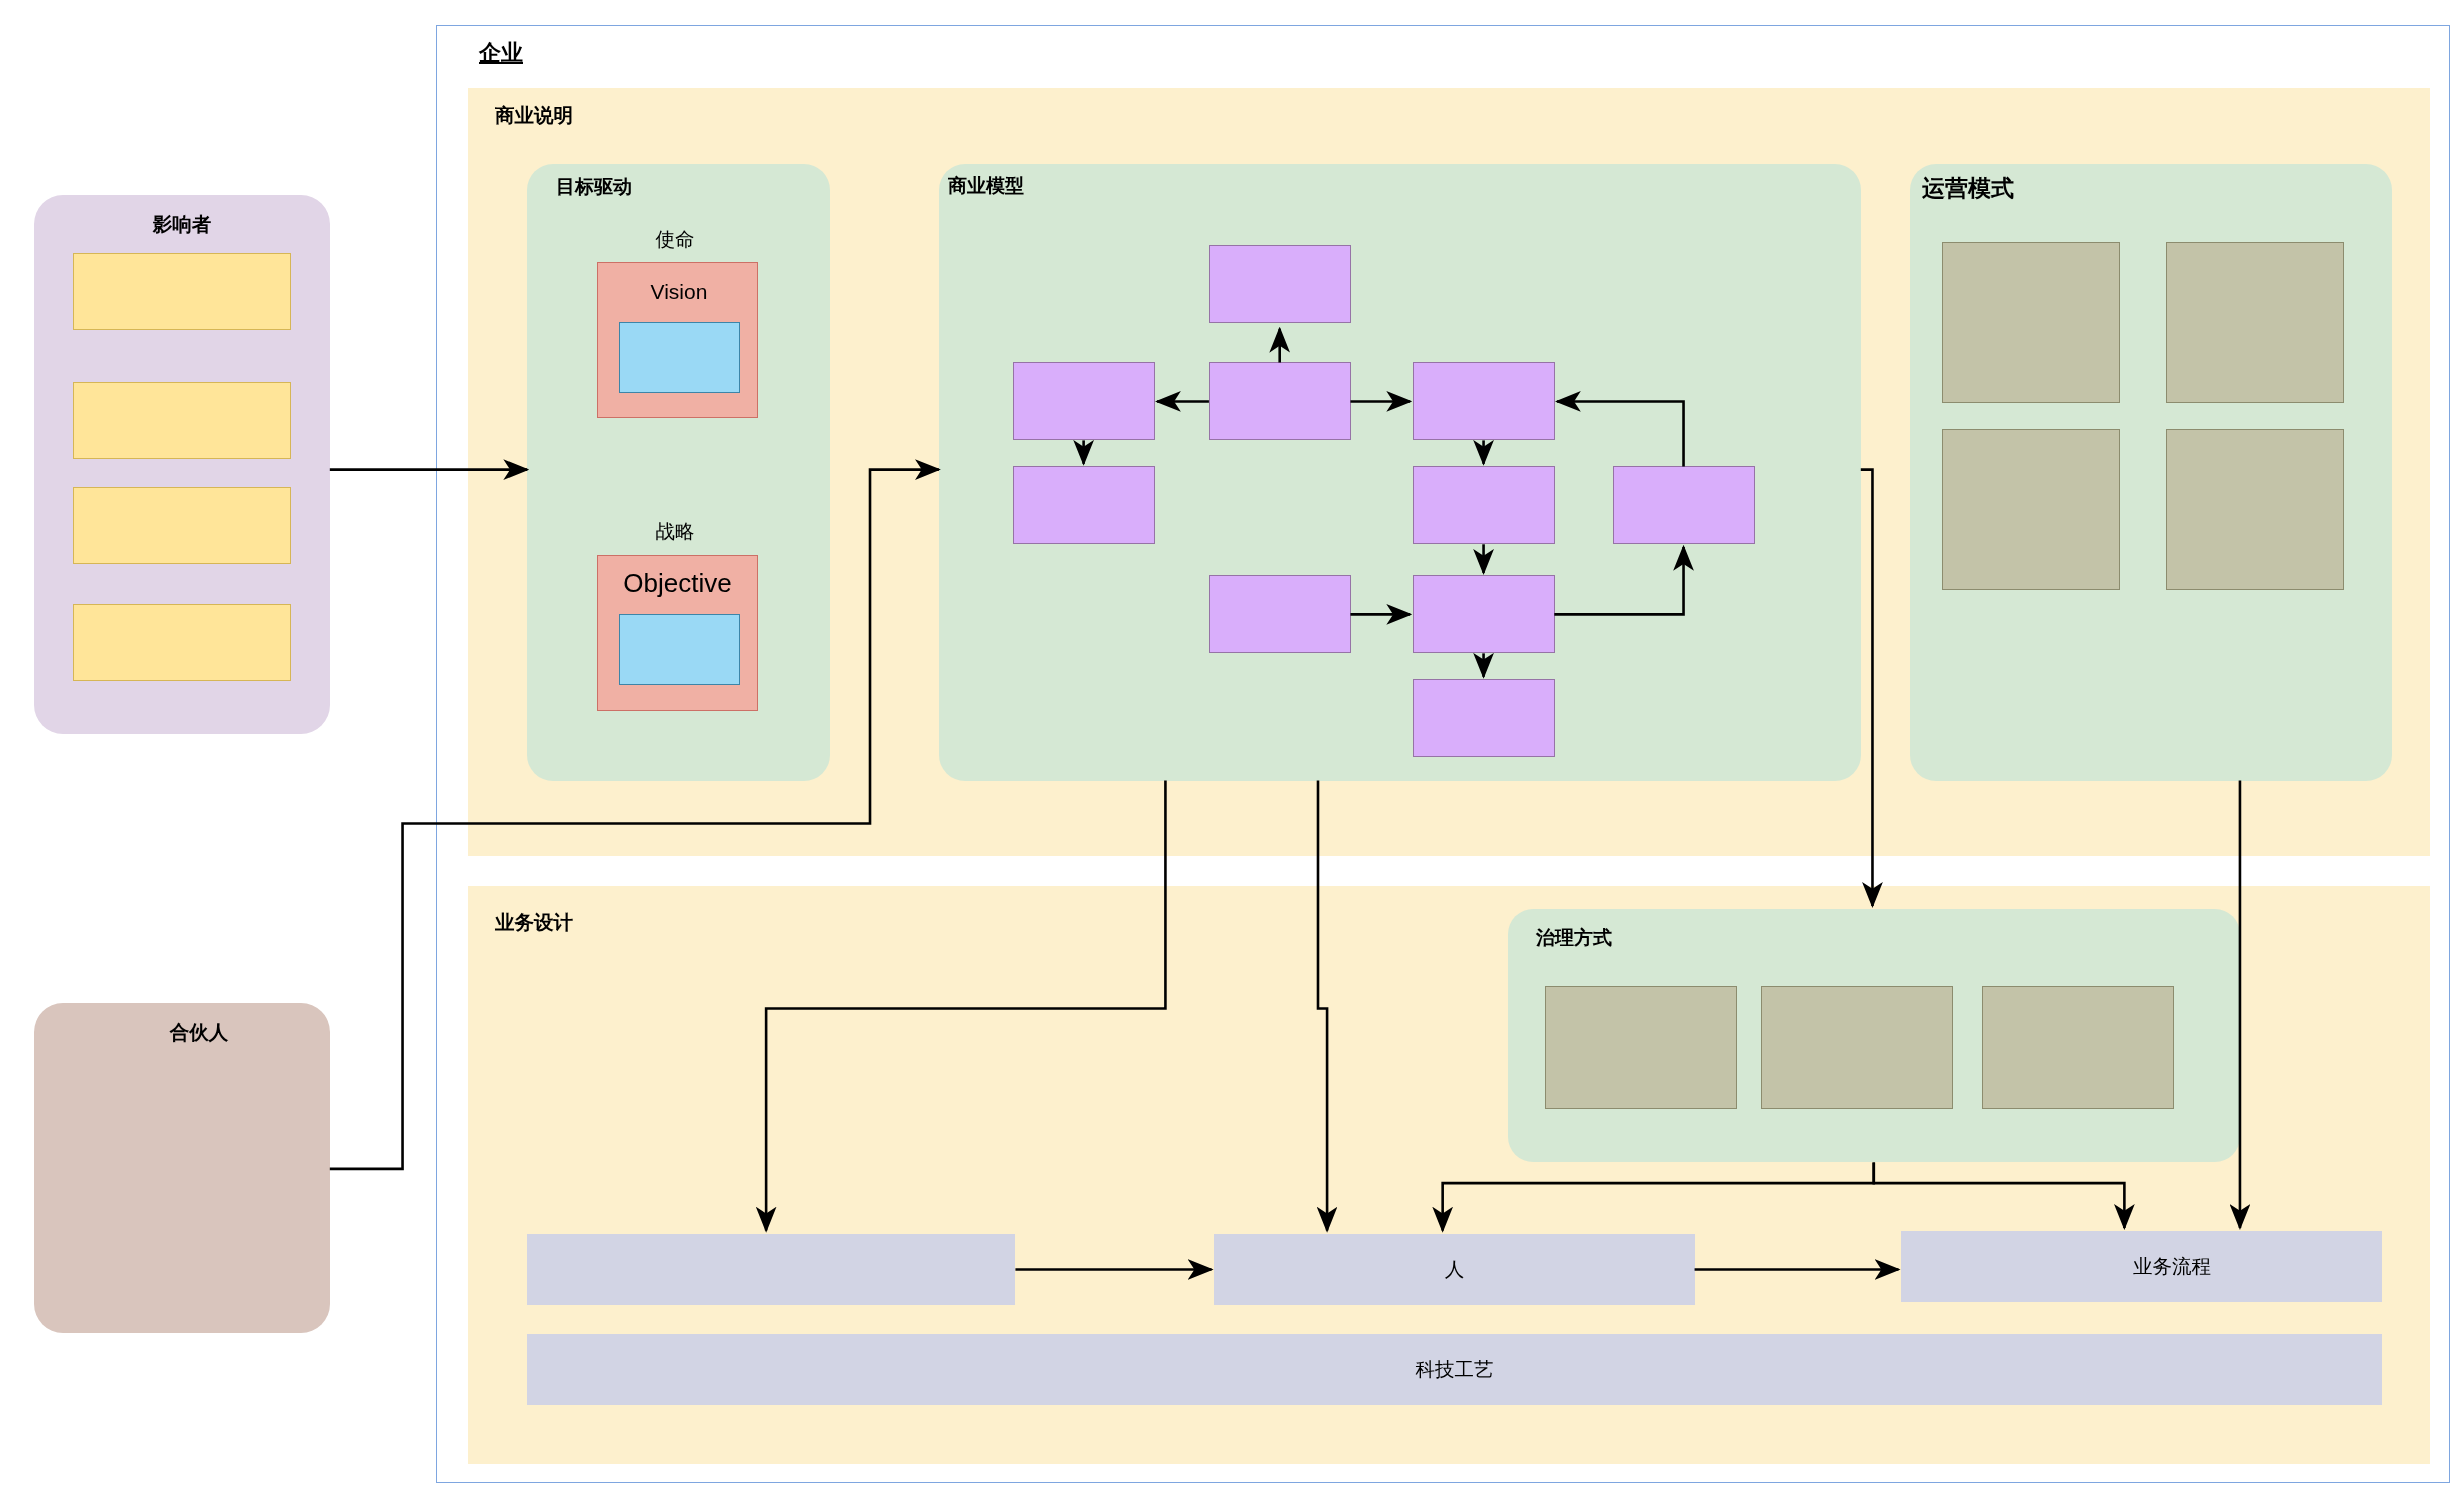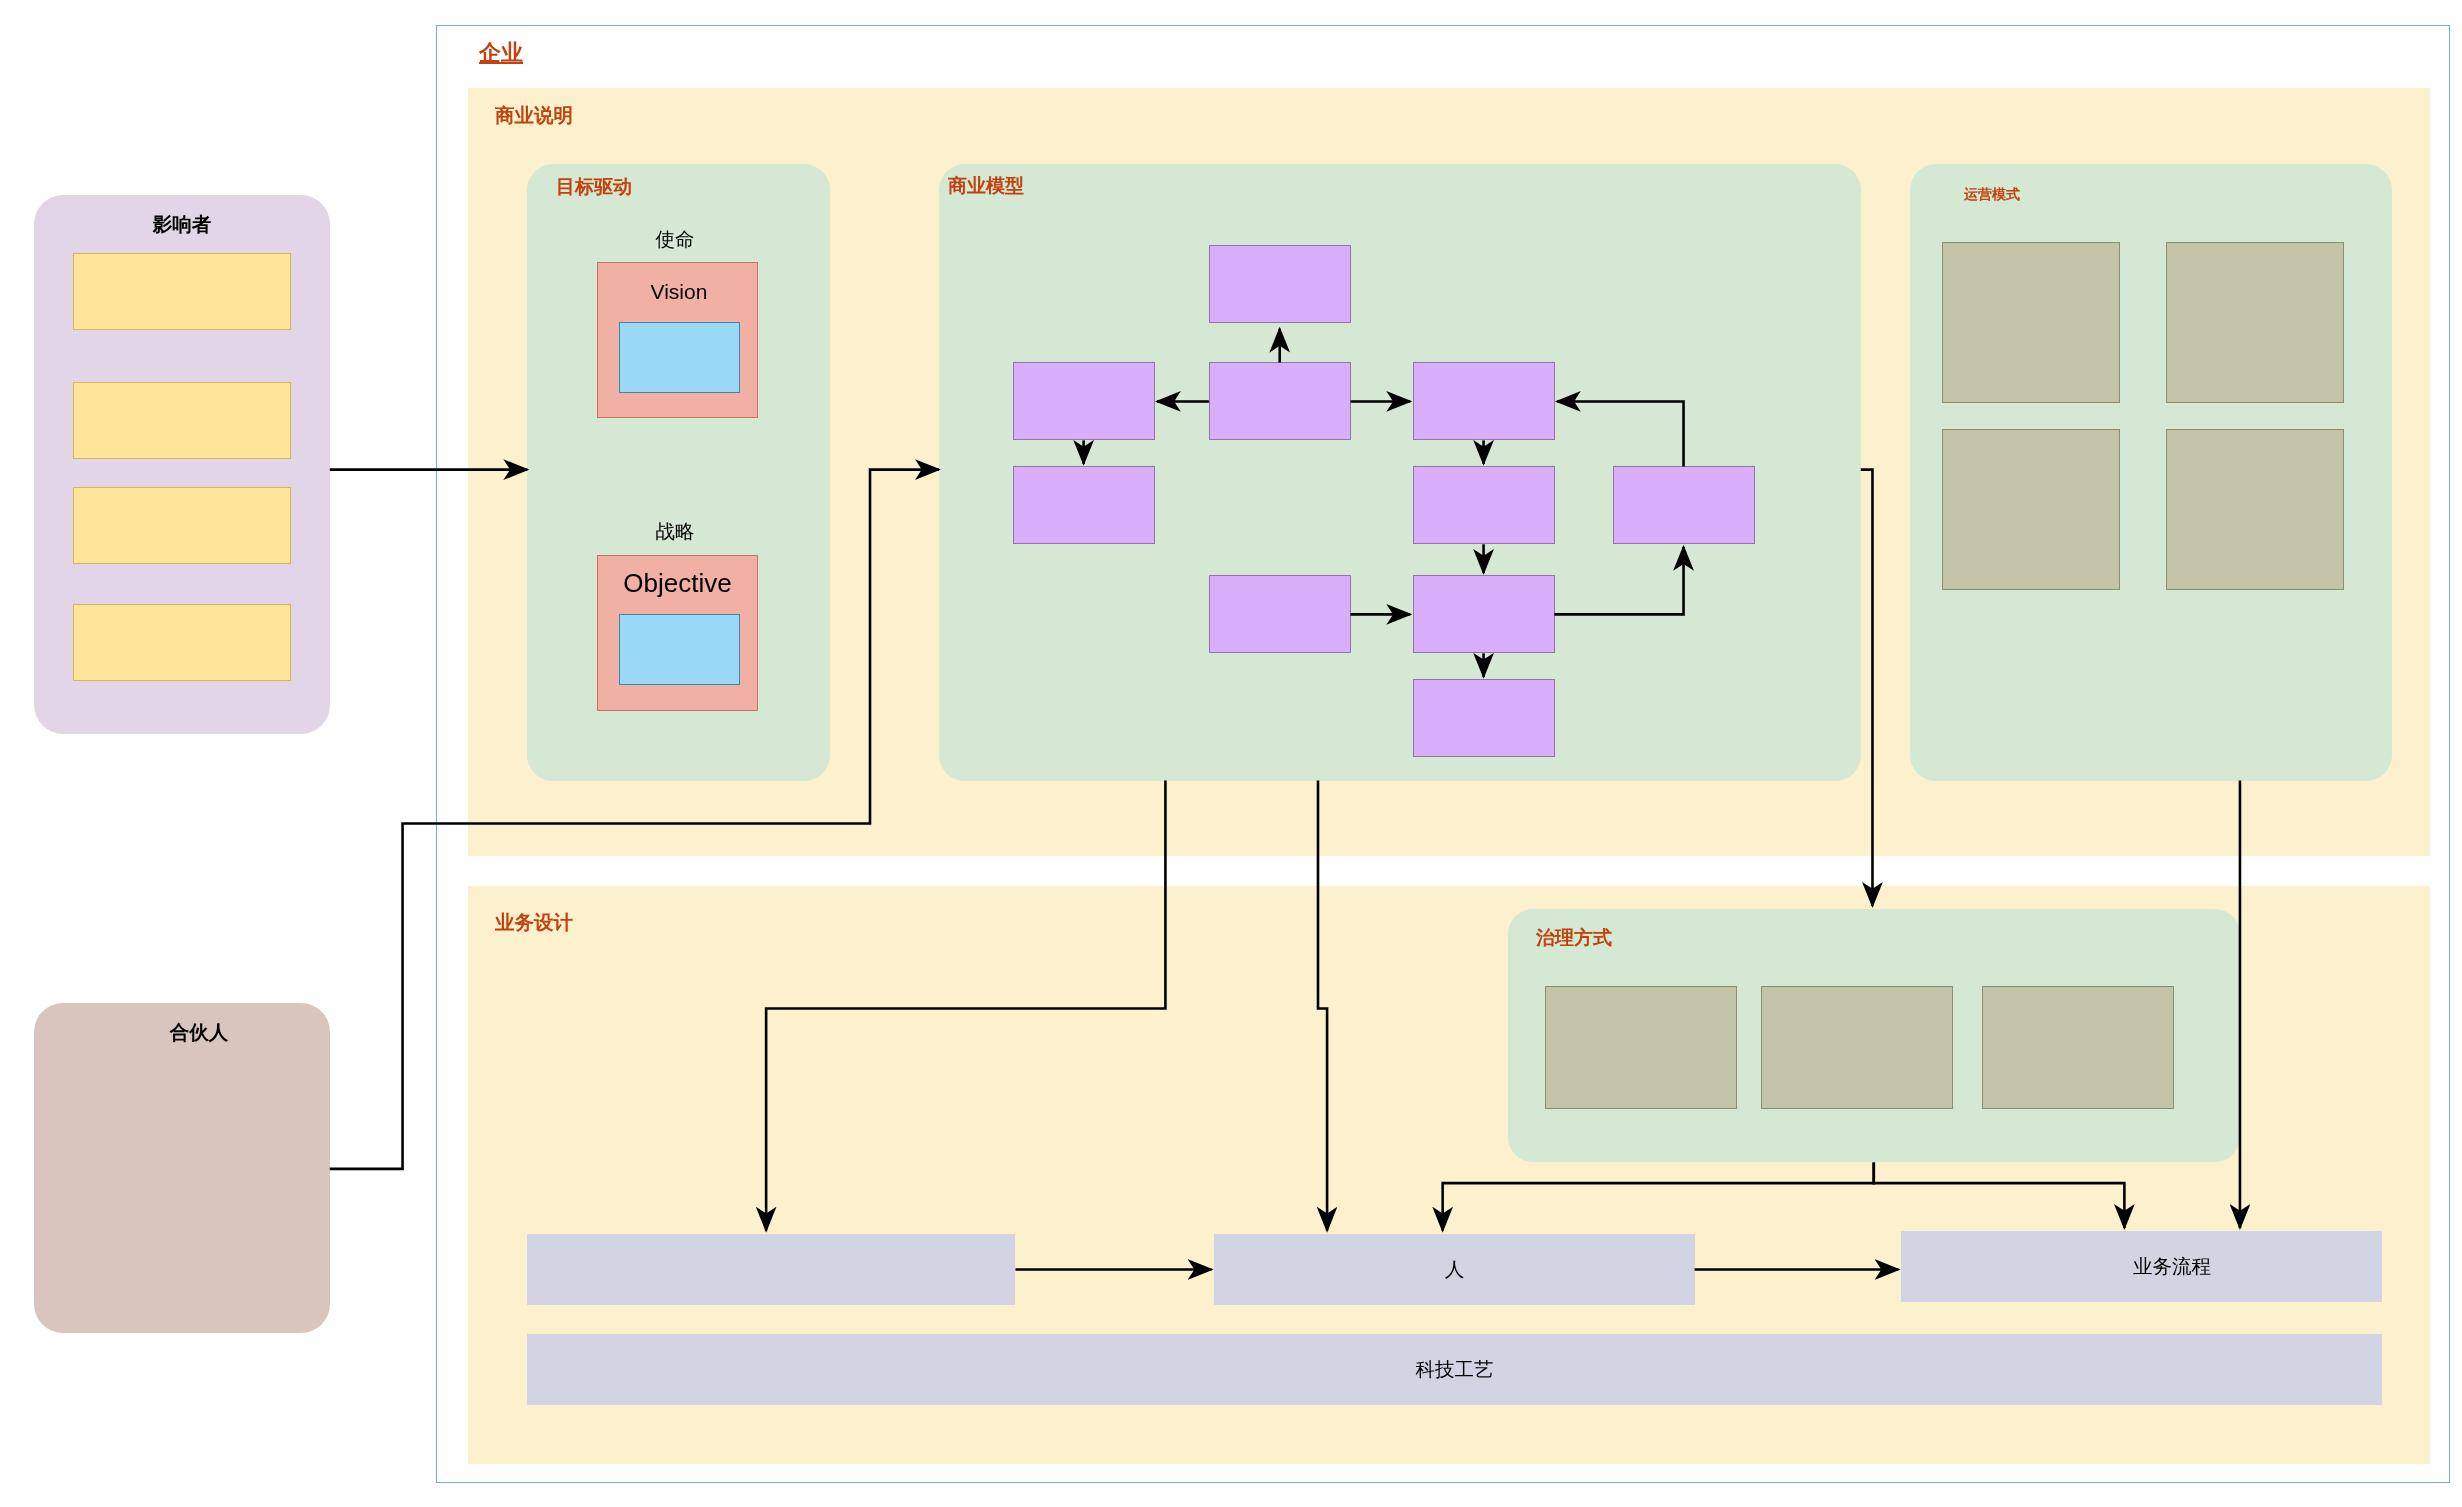--- a/index.html
+++ b/index.html
@@ -1,19 +1,19 @@
 <!DOCTYPE html>
 <html style="font-size:10.4px"><head>
 <meta charset="utf-8">
 <style>
   html,body{margin:0;padding:0;background:#ffffff;}
   body{font-family:"Liberation Sans","DejaVu Sans",sans-serif;}
   #stage{position:relative;width:2462px;height:1508px;background:#fff;overflow:hidden;}
   svg.layer{position:absolute;left:0;top:0;width:2462px;height:1508px;}
-  .lbl{position:absolute;font-weight:bold;color:#c2410c;white-space:nowrap;}
+  .lbl{position:absolute;font-weight:bold;color:#000000;white-space:nowrap;}
   .ctr{position:absolute;display:flex;align-items:center;justify-content:center;text-align:center;color:#000;}
 </style>
 </head>
 <body>
 
 <div id="stage">
 
   <div style="position:absolute;left:436px;top:25px;width:2014px;height:1458px;border:1.9px solid #7ea6e0;background:#fff;box-sizing:border-box;"></div>
   <div class="lbl" style="left:479px;top:38px;font-size:22px;text-decoration:underline;">企业</div>
 
@@ -54,21 +54,21 @@
   <div style="position:absolute;left:1209px;top:362px;width:142px;height:78px;background:#d9aefb;border:1.9px solid #9673a6;box-sizing:border-box;"></div>
   <div style="position:absolute;left:1413px;top:362px;width:142px;height:78px;background:#d9aefb;border:1.9px solid #9673a6;box-sizing:border-box;"></div>
   <div style="position:absolute;left:1013px;top:466px;width:142px;height:78px;background:#d9aefb;border:1.9px solid #9673a6;box-sizing:border-box;"></div>
   <div style="position:absolute;left:1413px;top:466px;width:142px;height:78px;background:#d9aefb;border:1.9px solid #9673a6;box-sizing:border-box;"></div>
   <div style="position:absolute;left:1613px;top:466px;width:142px;height:78px;background:#d9aefb;border:1.9px solid #9673a6;box-sizing:border-box;"></div>
   <div style="position:absolute;left:1209px;top:575px;width:142px;height:78px;background:#d9aefb;border:1.9px solid #9673a6;box-sizing:border-box;"></div>
   <div style="position:absolute;left:1413px;top:575px;width:142px;height:78px;background:#d9aefb;border:1.9px solid #9673a6;box-sizing:border-box;"></div>
   <div style="position:absolute;left:1413px;top:679px;width:142px;height:78px;background:#d9aefb;border:1.9px solid #9673a6;box-sizing:border-box;"></div>
 
   <div style="position:absolute;left:1910px;top:164px;width:482px;height:617px;background:#d5e8d4;border-radius:26px;"></div>
-  <div class="lbl" style="left:1922px;top:186px;font-size:14px;margin-left:42px;">运营模式</div>
+  <div class="lbl" style="left:1922px;top:173px;font-size:23px;">运营模式</div>
   <div style="position:absolute;left:1942px;top:242px;width:178px;height:161px;background:#c3c3a8;border:1.9px solid #8c8c6e;box-sizing:border-box;"></div>
   <div style="position:absolute;left:2166px;top:242px;width:178px;height:161px;background:#c3c3a8;border:1.9px solid #8c8c6e;box-sizing:border-box;"></div>
   <div style="position:absolute;left:1942px;top:429px;width:178px;height:161px;background:#c3c3a8;border:1.9px solid #8c8c6e;box-sizing:border-box;"></div>
   <div style="position:absolute;left:2166px;top:429px;width:178px;height:161px;background:#c3c3a8;border:1.9px solid #8c8c6e;box-sizing:border-box;"></div>
 
   <div style="position:absolute;left:1508px;top:909px;width:732px;height:253px;background:#d5e8d4;border-radius:25px;"></div>
   <div class="lbl" style="left:1536px;top:925px;font-size:19px;">治理方式</div>
   <div style="position:absolute;left:1545px;top:986px;width:192px;height:123px;background:#c3c3a8;border:1.9px solid #8c8c6e;box-sizing:border-box;"></div>
   <div style="position:absolute;left:1761px;top:986px;width:192px;height:123px;background:#c3c3a8;border:1.9px solid #8c8c6e;box-sizing:border-box;"></div>
   <div style="position:absolute;left:1982px;top:986px;width:192px;height:123px;background:#c3c3a8;border:1.9px solid #8c8c6e;box-sizing:border-box;"></div>

